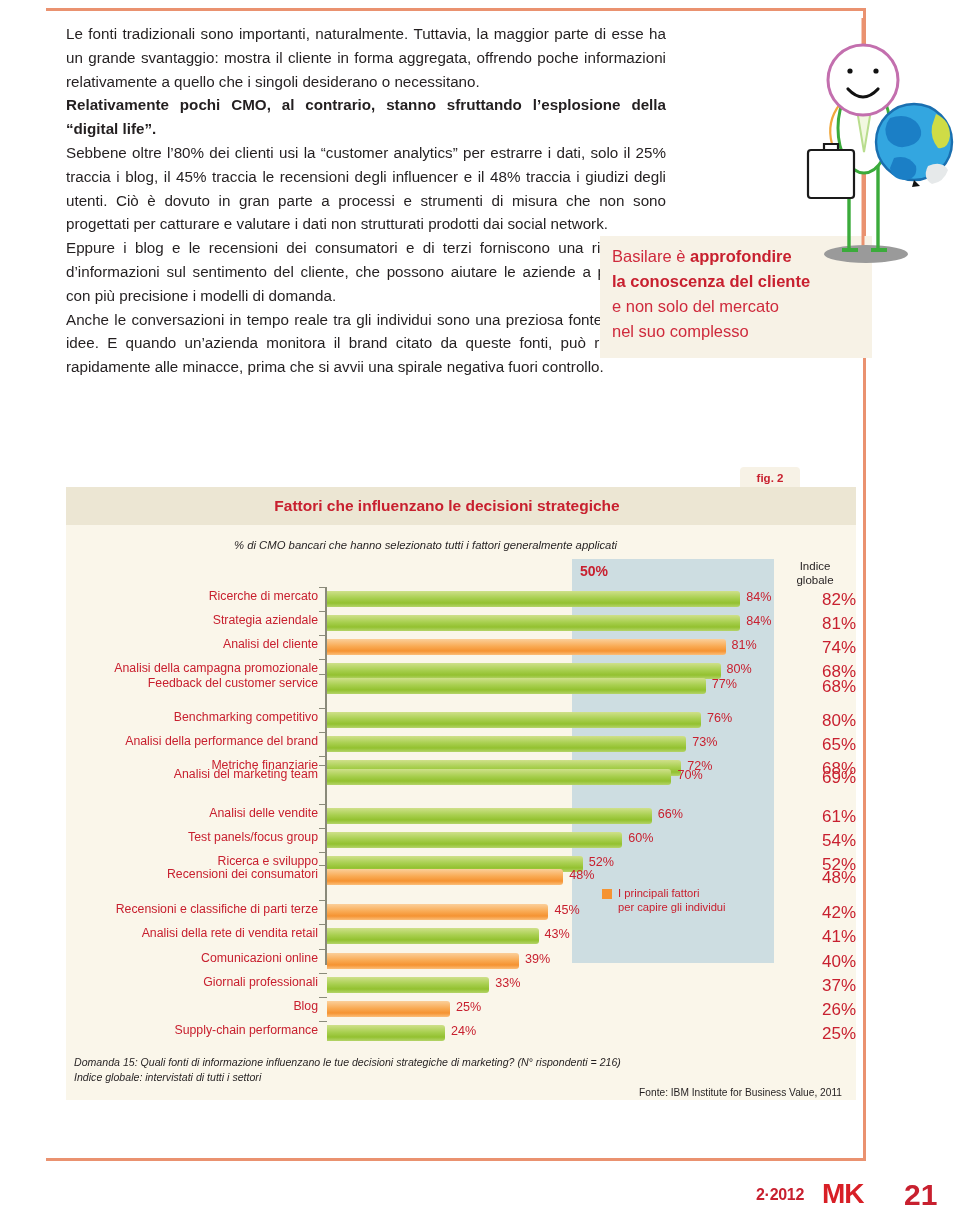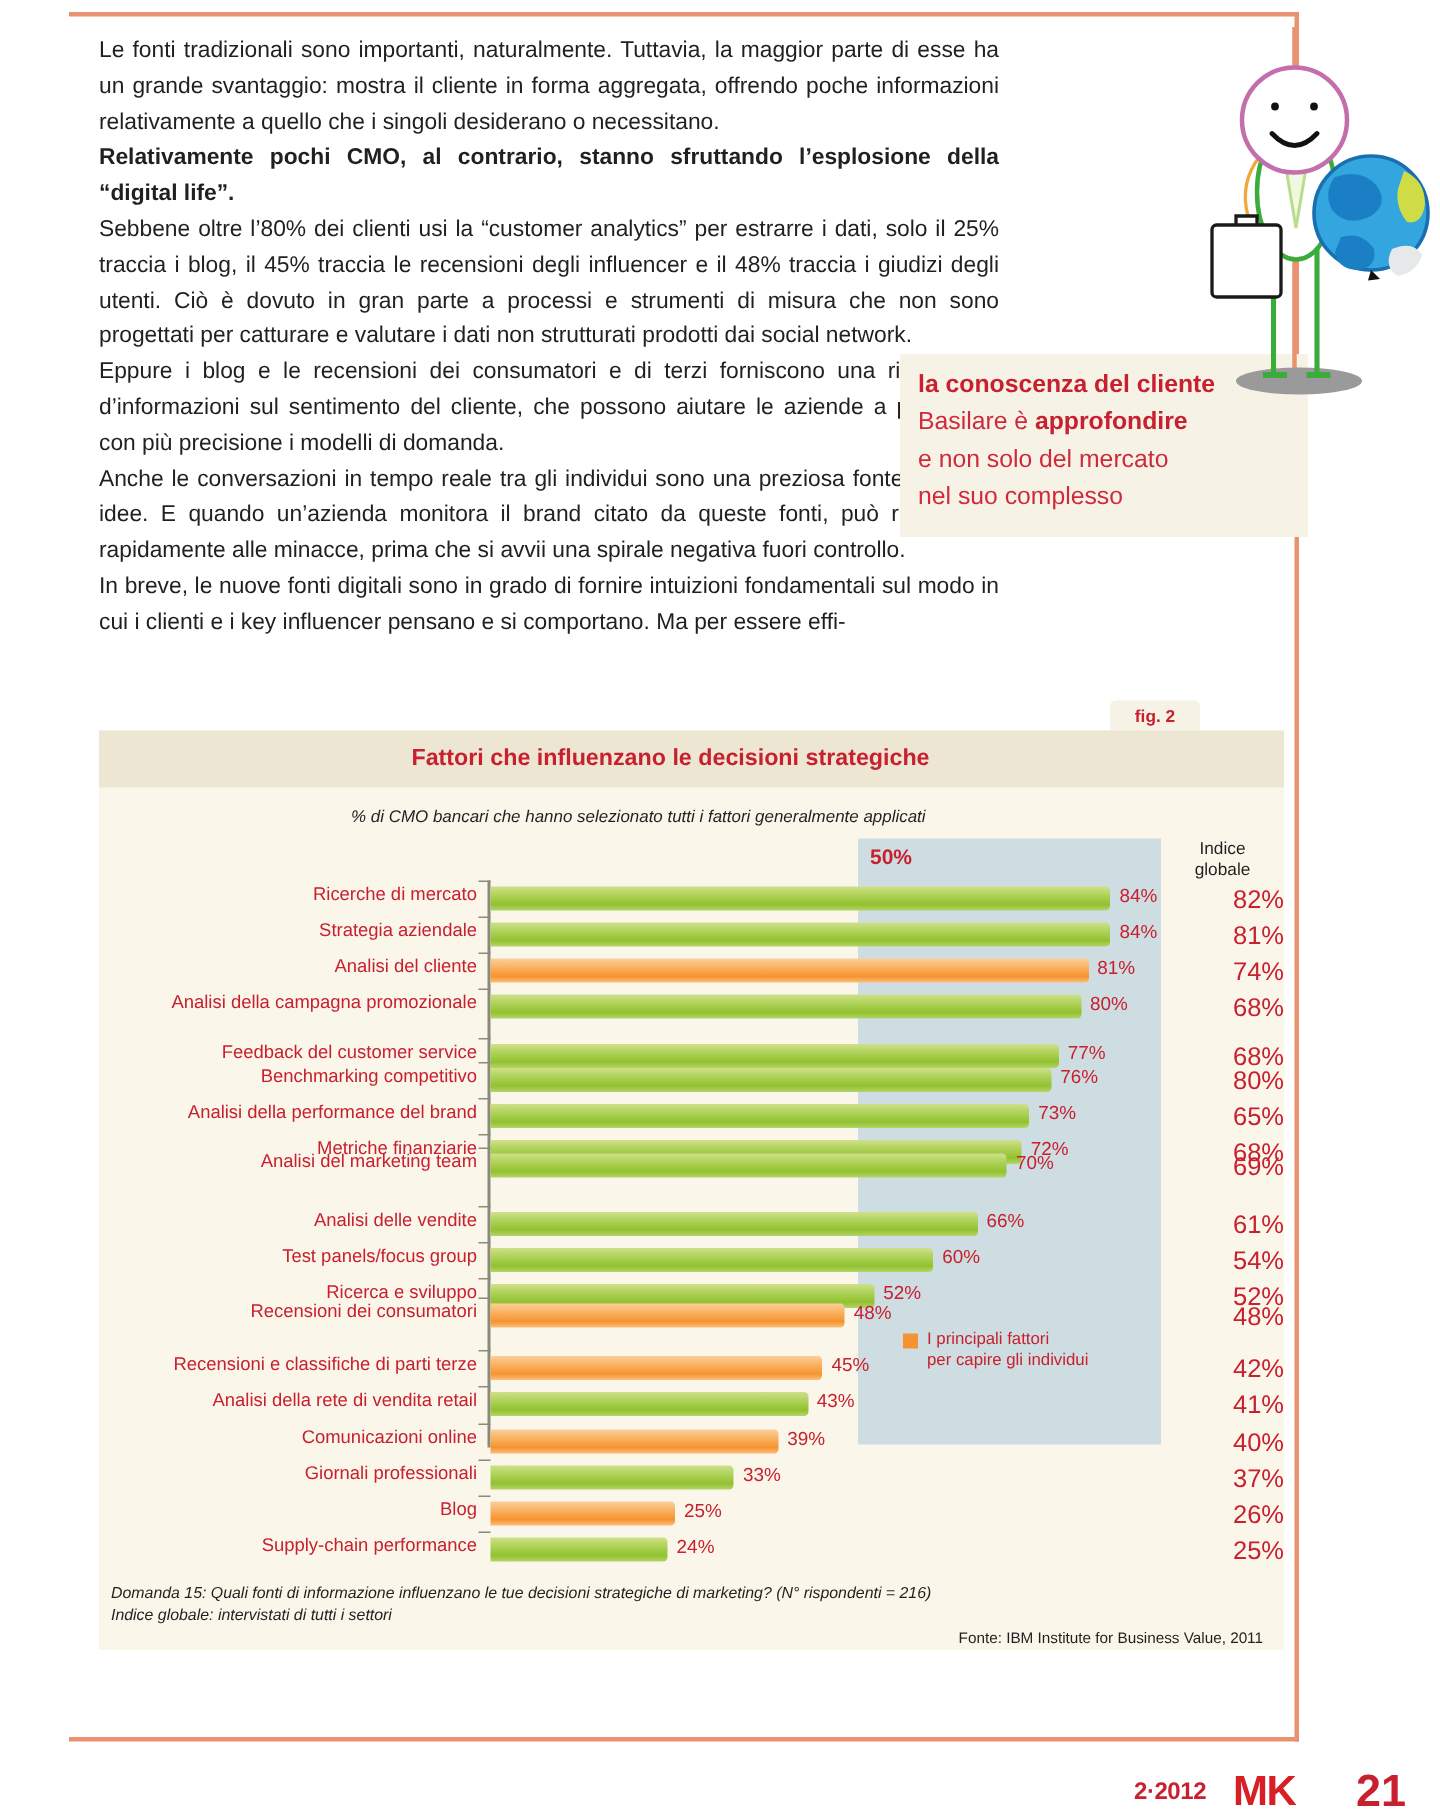--- a/index.html
+++ b/index.html
@@ -149,26 +149,25 @@
 <div id="frame-top-rule"></div>
 <div id="frame-right-rule"></div>
 <div id="frame-bottom-rule"></div>
 
 <div id="article">
   <p>Le fonti tradizionali sono importanti, naturalmente. Tuttavia, la maggior parte di esse ha un grande svantaggio: mostra il cliente in forma aggregata, offrendo poche informazioni relativamente a quello che i singoli desiderano o necessitano.</p>
   <p class="bold">Relativamente pochi CMO, al contrario, stanno sfruttando l’esplosione della “digital life”.</p>
   <p>Sebbene oltre l’80% dei clienti usi la “customer analytics” per estrarre i dati, solo il 25% traccia i blog, il 45% traccia le recensioni degli influencer e il 48% traccia i giudizi degli utenti. Ciò è dovuto in gran parte a processi e strumenti di misura che non sono progettati per catturare e valutare i dati non strutturati prodotti dai social network.</p>
   <p>Eppure i blog e le recensioni dei consumatori e di terzi forniscono una ricca fonte d’informazioni sul sentimento del cliente, che possono aiutare le aziende a prevedere con più precisione i modelli di domanda.</p>
   <p>Anche le conversazioni in tempo reale tra gli individui sono una preziosa fonte di nuove idee. E quando un’azienda monitora il brand citato da queste fonti, può rispondere rapidamente alle minacce, prima che si avvii una spirale negativa fuori controllo.</p>
-  <p>In breve, le nuove fonti digitali sono in grado di fornire intuizioni fondamentali sul modo in cui i clienti e i key influencer pensano e si comportano. Ma per essere effi-</p>
 </div>
 
 <div id="pullquote">
+  <div><span>Basilare è </span><b>approfondire</b></div>
   <div><b>la conoscenza del cliente</b></div>
-  <div><span>Basilare è </span><b>approfondire</b></div>
   <div>e non solo del mercato</div>
   <div>nel suo complesso</div>
 </div>
 
 <svg id="illustration" viewBox="0 0 178 252">
 
   <path d="M77 0 L77 236" stroke="#ea9270" stroke-width="3" fill="none"></path>
   <ellipse cx="80" cy="236" rx="42" ry="9" fill="#9a9a9a"></ellipse>
 
   <path d="M63 145 L63 232 M92 145 L92 232" stroke="#3bab3b" stroke-width="3.4" fill="none"></path>
@@ -237,21 +236,21 @@
           <div class="val" style="left: 665.52px;">81%</div>
           <div class="idx">74%</div>
         </div>
         <div class="row" style="top: 100.3px;">
           <div class="tick"></div>
           <div class="cat">Analisi della campagna promozionale</div>
           <div class="bar green" style="width: 393.6px;"></div>
           <div class="val" style="left: 660.6px;">80%</div>
           <div class="idx">68%</div>
         </div>
-        <div class="row" style="top: 133px;">
+        <div class="row" style="top: 115px;">
           <div class="tick"></div>
           <div class="cat">Feedback del customer service</div>
           <div class="bar green" style="width: 378.84px;"></div>
           <div class="val" style="left: 645.84px;">77%</div>
           <div class="idx">68%</div>
         </div>
         <div class="row" style="top: 148.5px;">
           <div class="tick"></div>
           <div class="cat">Benchmarking competitivo</div>
           <div class="bar green" style="width: 373.92px;"></div>

